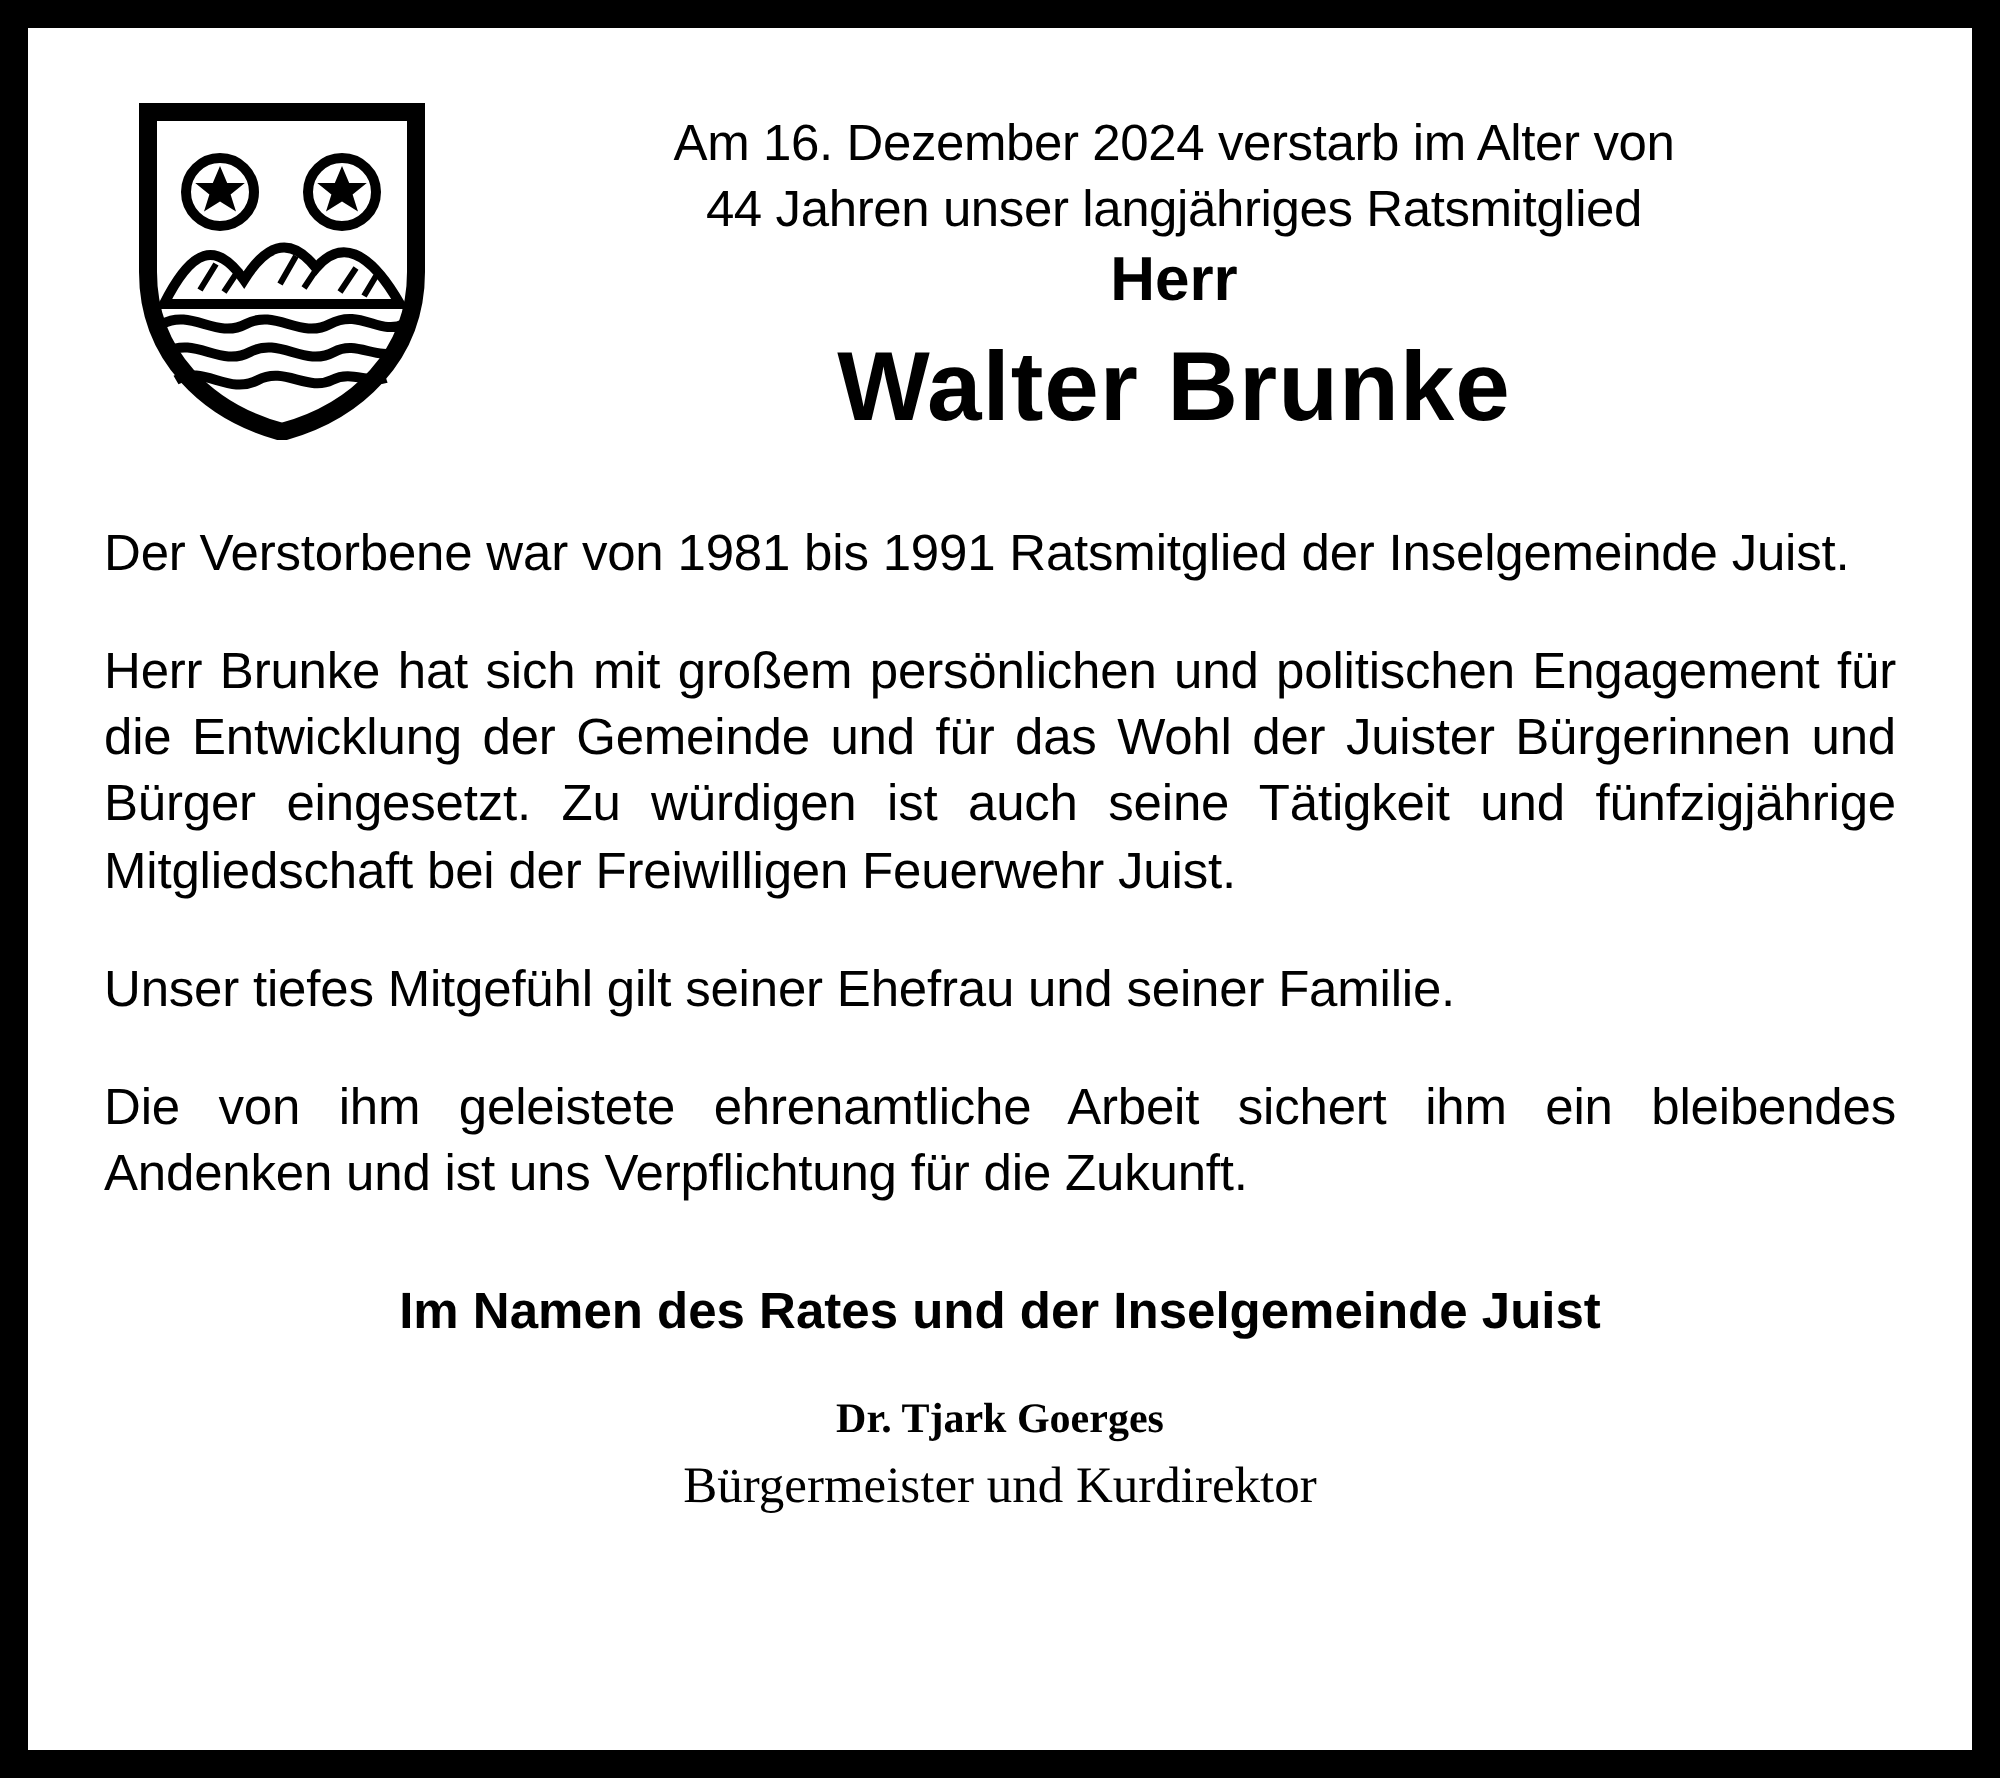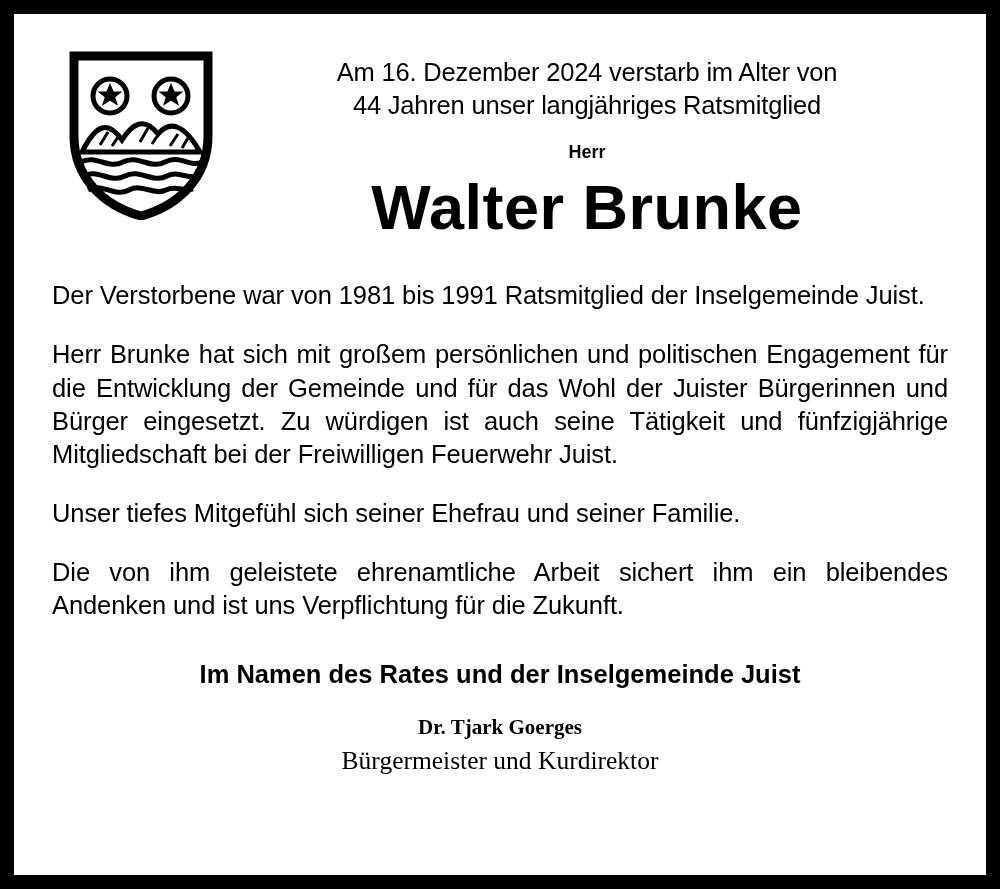--- a/index.html
+++ b/index.html
@@ -37,26 +37,25 @@
     flex: 1 1 auto;
     text-align: center;
     padding-top: 12px;
   }
   .intro-line {
     font-size: 25.5px;
     line-height: 1.30;
     letter-spacing: -0.2px;
   }
   .salutation {
-    font-size: 18px;
+    font-size: 31px;
     font-weight: bold;
-    margin-top: 20px;
   }
   .name {
-    font-size: 63px;
+    font-size: 49px;
     font-weight: bold;
     margin-top: 8px;
     letter-spacing: 0.5px;
   }
   .body-text {
     margin-top: 36px;
   }
   .para {
     font-size: 25.5px;
     line-height: 1.30;
@@ -123,21 +122,21 @@
       <div class="intro-line">44 Jahren unser langjähriges Ratsmitglied</div>
       <div class="salutation">Herr</div>
       <div class="name">Walter Brunke</div>
     </div>
 
   </div>
 
   <div class="body-text">
     <p class="para">Der Verstorbene war von 1981 bis 1991 Ratsmitglied der Inselgemeinde Juist.</p>
     <p class="para">Herr Brunke hat sich mit großem persönlichen und politischen Engagement für die Entwicklung der Gemeinde und für das Wohl der Juister Bürgerinnen und Bürger eingesetzt. Zu würdigen ist auch seine Tätigkeit und fünfzigjährige Mitgliedschaft bei der Freiwilligen Feuerwehr Juist.</p>
-    <p class="para">Unser tiefes Mitgefühl sich seiner Ehefrau und seiner Familie.</p>
+    <p class="para">Unser tiefes Mitgefühl gilt seiner Ehefrau und seiner Familie.</p>
     <p class="para">Die von ihm geleistete ehrenamtliche Arbeit sichert ihm ein bleibendes Andenken und ist uns Verpflichtung für die Zukunft.</p>
   </div>
 
   <div class="footer">
     <div class="footer-line-bold">Im Namen des Rates und der Inselgemeinde Juist</div>
     <div class="footer-name">Dr. Tjark Goerges</div>
     <div class="footer-role">Bürgermeister und Kurdirektor</div>
   </div>
 
 </div>

